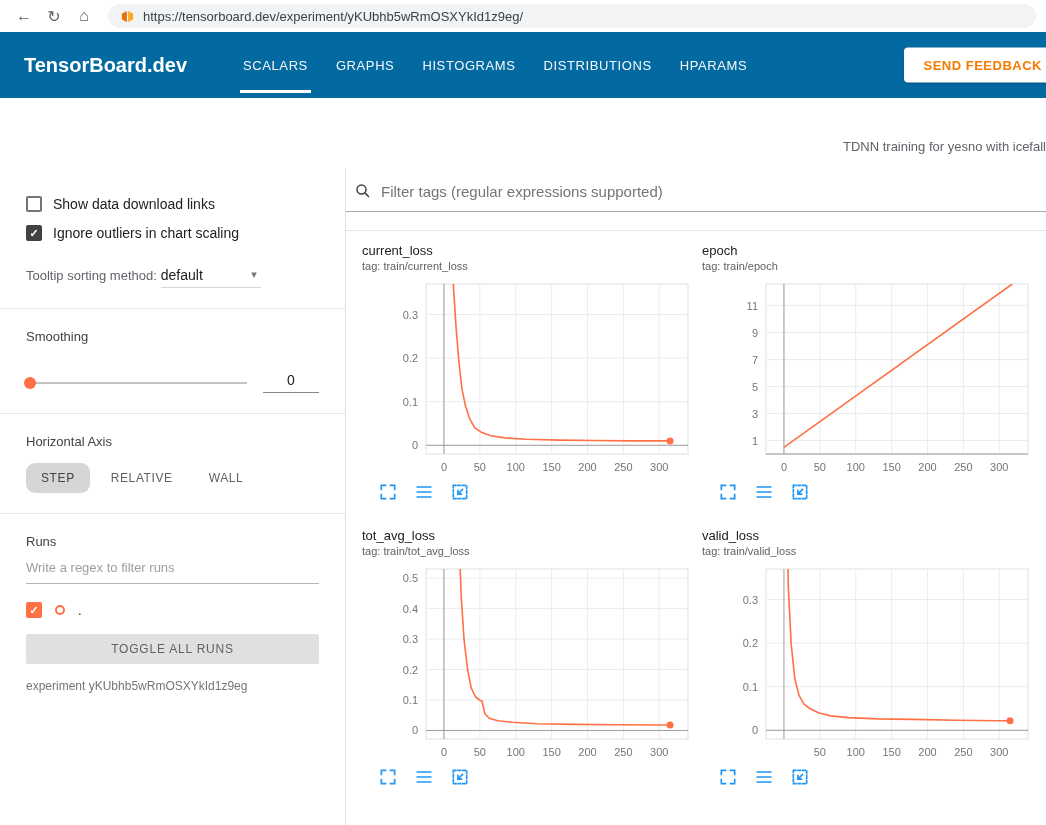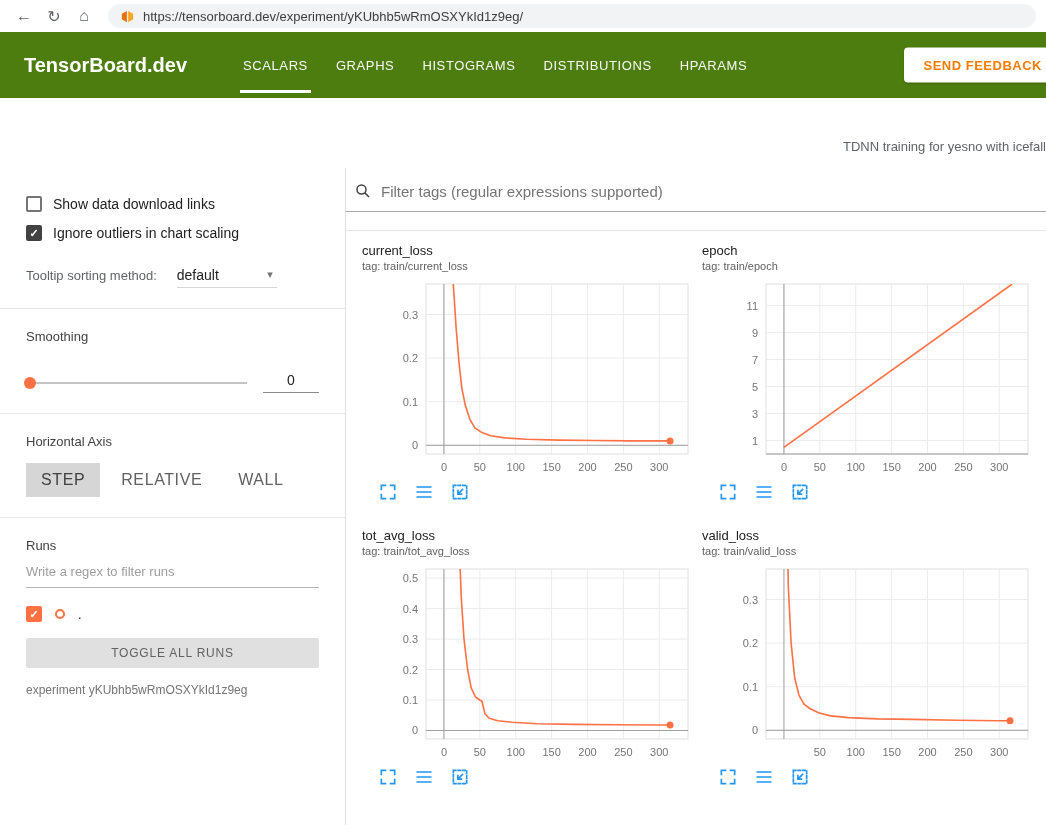--- a/index.html
+++ b/index.html
@@ -8,21 +8,21 @@
 
   
   .browser-bar { height: 32px; display: flex; align-items: center; gap: 2px; padding: 0 10px; background: #fff; }
   .nav-btn { width: 28px; height: 26px; display: flex; align-items: center; justify-content: center;
              color: #5f6368; font-size: 16px; border-radius: 50%; cursor: pointer; }
   .address-pill { flex: 1; height: 24px; background: #f1f3f4; border-radius: 12px; display: flex;
                   align-items: center; gap: 8px; padding: 0 12px; margin-left: 8px; }
   .url { font-size: 13px; color: #3c4043; white-space: nowrap; }
 
   
-  .app-header { height: 66px; background: #4d7c0f; display: flex; align-items: center; position: relative; padding-left: 24px; }
+  .app-header { height: 66px; background: #0369a1; display: flex; align-items: center; position: relative; padding-left: 24px; }
   .logo { color: #fff; font-size: 20px; font-weight: 700; margin-right: 42px; white-space: nowrap; }
   .tabs { display: flex; height: 100%; }
   .tab { display: flex; align-items: center; padding: 0 14px; color: rgba(255,255,255,.96);
          font-size: 13px; letter-spacing: .6px; position: relative; cursor: pointer; white-space: nowrap; }
   .tab.active::after { content: ""; position: absolute; left: 11px; right: 11px; bottom: 5px; height: 3px; background: #fff; }
   .feedback-btn { position: absolute; right: -16px; top: 50%; transform: translateY(-50%); background: #fff; color: #f57c00;
                   font-size: 13px; font-weight: 700; letter-spacing: .5px; padding: 10px 20px; border: none; border-radius: 4px;
                   font-family: inherit; white-space: nowrap; box-shadow: 0 1px 2px rgba(0,0,0,.15); cursor: pointer; }
 
   
@@ -34,35 +34,35 @@
   .side-pad { padding-left: 26px; padding-right: 26px; }
 
   .cb-row { display: flex; align-items: center; gap: 11px; margin-bottom: 13px; font-size: 14px; color: #212121; }
   .cb { width: 16px; height: 16px; border-radius: 2px; display: flex; align-items: center; justify-content: center;
         flex-shrink: 0; cursor: pointer; }
   .cb .mark { color: #fff; font-size: 11px; font-weight: 700; line-height: 1; }
   .cb.unchecked { border: 2px solid #757575; background: #fff; }
   .cb.dark { background: #424242; }
   .cb.orange { background: #ff7043; }
 
-  .tooltip-row { display: flex; align-items: baseline; gap: 20px; margin-top: 26px; font-size: 13px; color: #5f6368; }
+  .tooltip-row { display: flex; align-items: baseline; gap: 4px; margin-top: 26px; font-size: 13px; color: #5f6368; }
   .select { font-size: 14px; color: #212121; border-bottom: 1px solid #d6d6d6; padding: 0 28px 4px 0;
             position: relative; min-width: 100px; cursor: pointer; }
   .select .caret { position: absolute; right: 4px; top: 1px; color: #757575; font-size: 11px; }
 
   .divider { height: 1px; background: #e6e6e6; margin-top: 20px; }
   .section-label { font-size: 13px; color: #424242; margin-top: 20px; }
 
   .slider-row { display: flex; align-items: center; gap: 16px; margin-top: 28px; }
   .slider-track { flex: 1; height: 2px; background: #c4c4c4; position: relative; cursor: pointer; }
   .slider-thumb { position: absolute; left: -2px; top: -5px; width: 12px; height: 12px; border-radius: 50%; background: #ff7043; cursor: pointer; }
   .slider-value { width: 56px; border-bottom: 1px solid #8a8a8a; font-size: 14px; color: #212121; text-align: center; padding-bottom: 4px; }
 
   .axis-buttons { display: flex; gap: 6px; margin-top: 14px; }
-  .axis-btn { padding: 8px 15px; font-size: 16px; letter-spacing: .6px; color: #616161; border-radius: 0;
+  .axis-btn { padding: 8px 15px; font-size: 12px; letter-spacing: .6px; color: #616161; border-radius: 9px;
               background: transparent; border: none; font-family: inherit; cursor: pointer; }
   .axis-btn.active { background: #d6d6d6; color: #424242; }
 
   .runs-input { width: 100%; border: none; outline: none; border-bottom: 1px solid #b5b5b5; font-size: 13px;
                 padding: 9px 0 8px; color: #4d7c0f; background: transparent; font-family: inherit; margin-top: 2px; }
   .runs-input::placeholder { color: #9e9e9e; }
 
   .run-row { display: flex; align-items: center; gap: 13px; margin-top: 18px; }
   .run-circle { width: 10px; height: 10px; border: 2px solid #ff7043; border-radius: 50%; flex-shrink: 0; }
   .run-name { font-size: 13px; color: #212121; }

